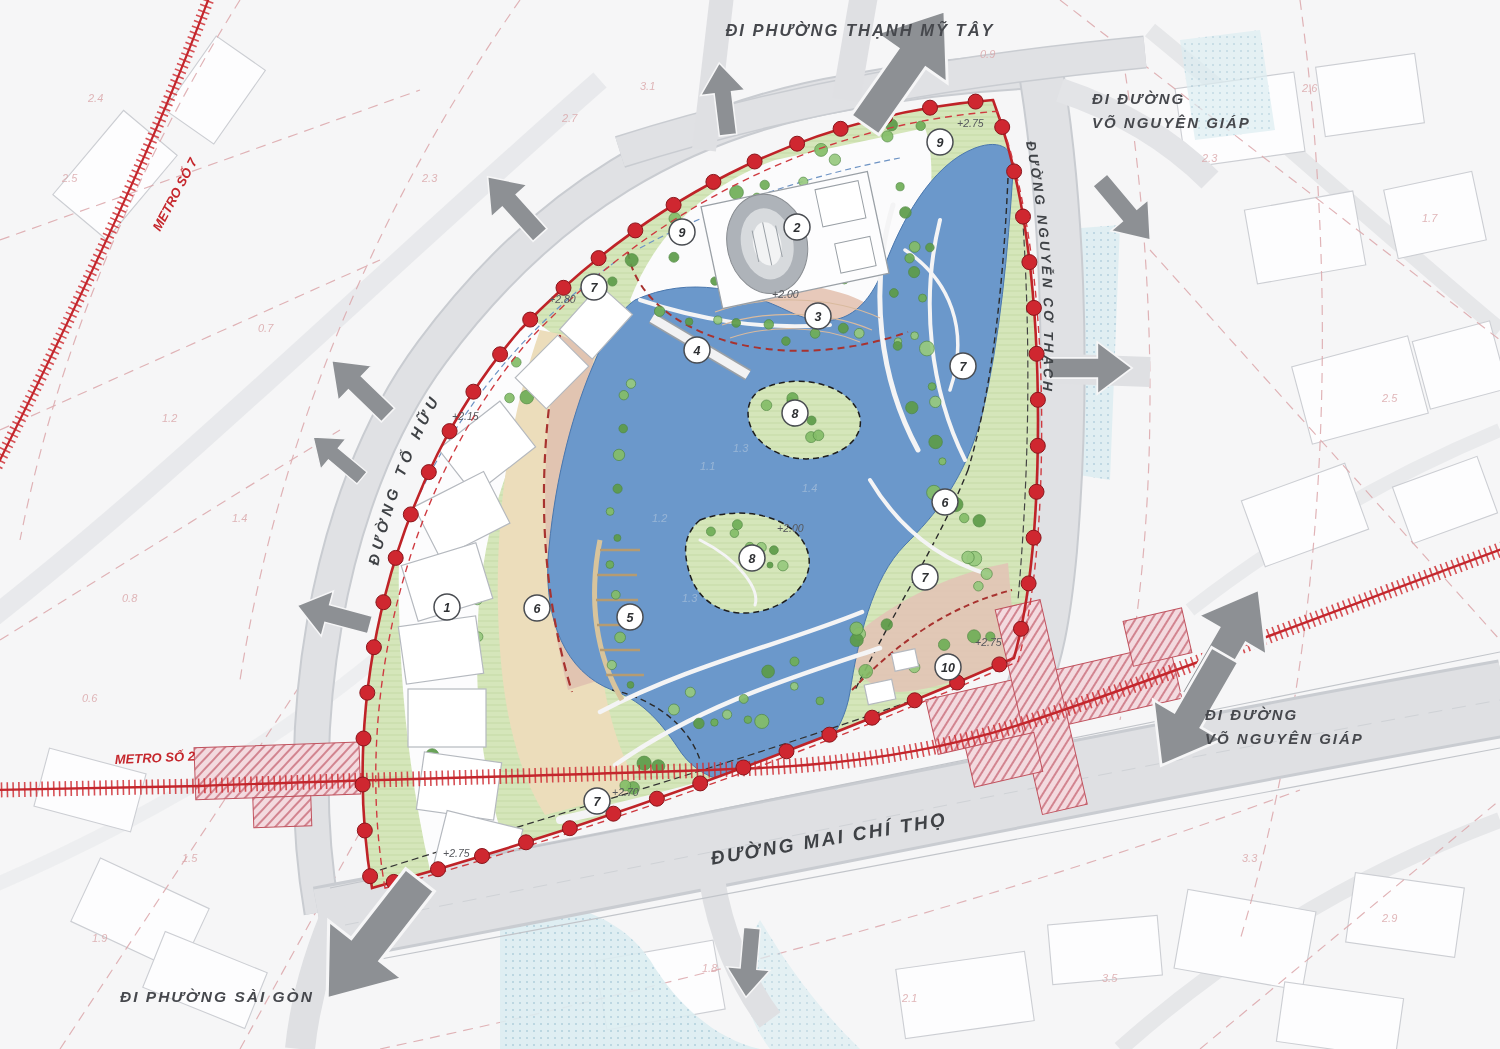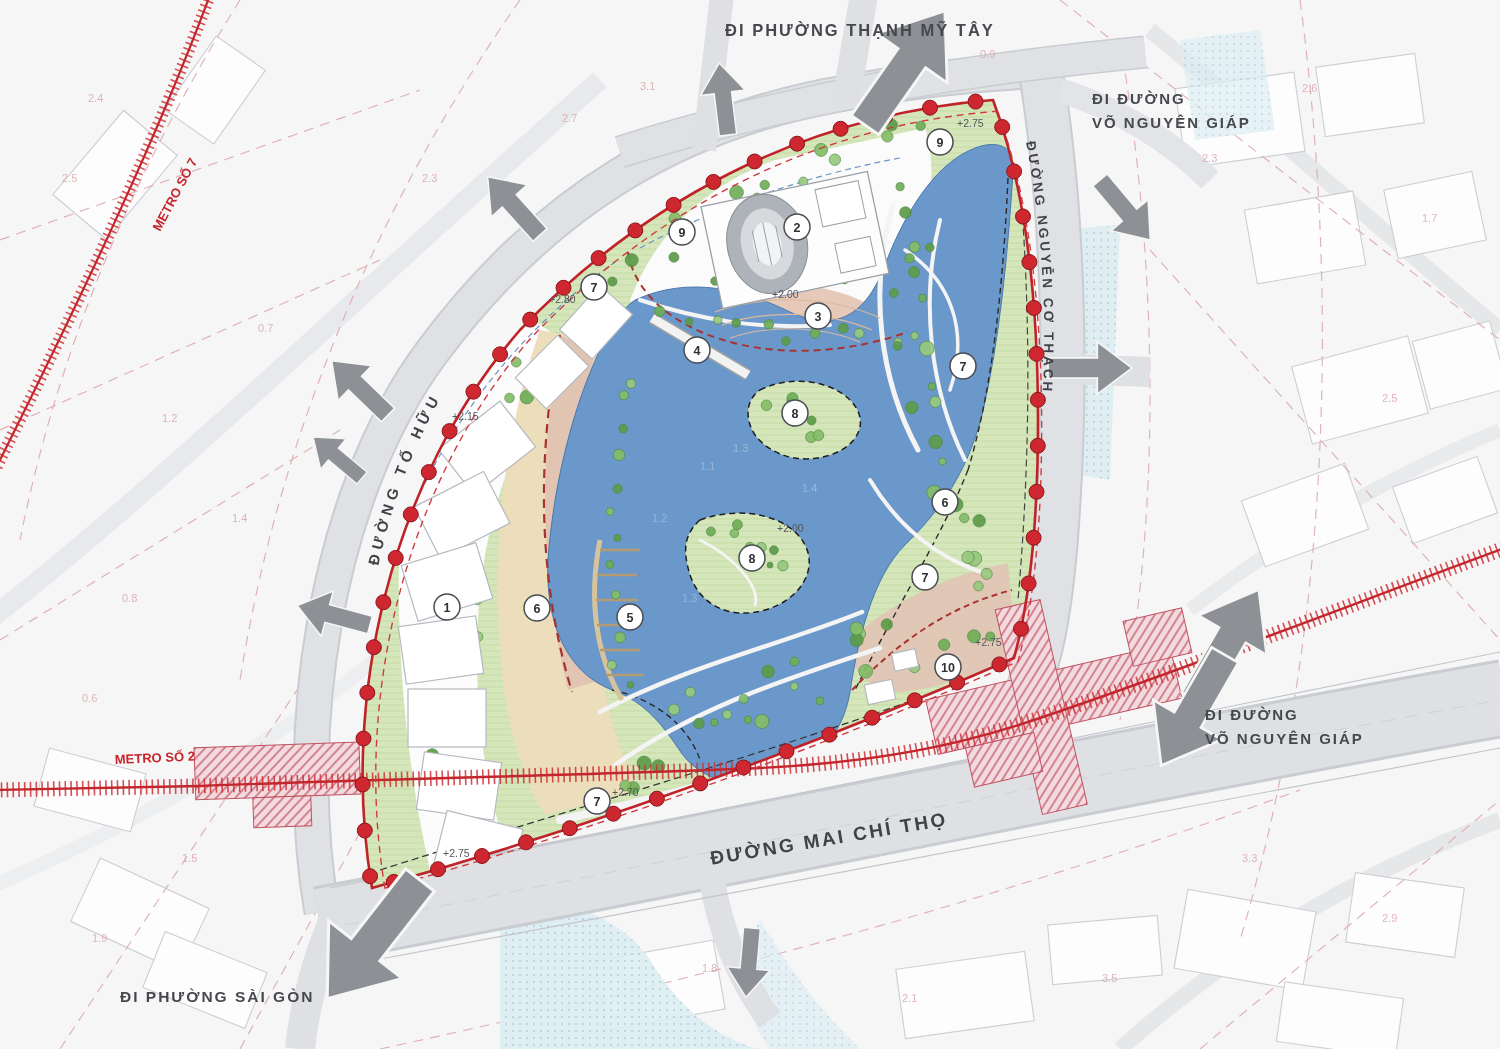--- a/index.html
+++ b/index.html
@@ -1,17 +1,17 @@
 <!DOCTYPE html>
 <html><head>
 <meta charset="utf-8">
 <style>
   html,body{margin:0;padding:0;background:#eceded;}
   .stage{position:relative;width:1500px;height:1049px;background:#f6f6f7;overflow:hidden;
-         font-family:"Liberation Sans",sans-serif;}
+         font-family:"Liberation Sans",sans-serif;font-style:italic;}
   svg{position:absolute;left:0;top:0;}
   text{font-family:"Liberation Sans",sans-serif;}
   .roadlbl{fill:#3f4246;font-weight:bold;}
   .dirlbl{fill:#46484d;font-weight:bold;letter-spacing:2px;}
   .redlbl{fill:#c5262c;font-weight:bold;}
   .bgnum{fill:#d9a4a7;font-size:11px;opacity:.8;}
   .lakenum{fill:#9db9d8;font-size:11px;opacity:.9;}
   .elev{fill:#55575c;font-size:10.5px;}
   .zlbl{fill:#2e3033;font-size:12.5px;font-weight:bold;text-anchor:middle;}
 </style>

